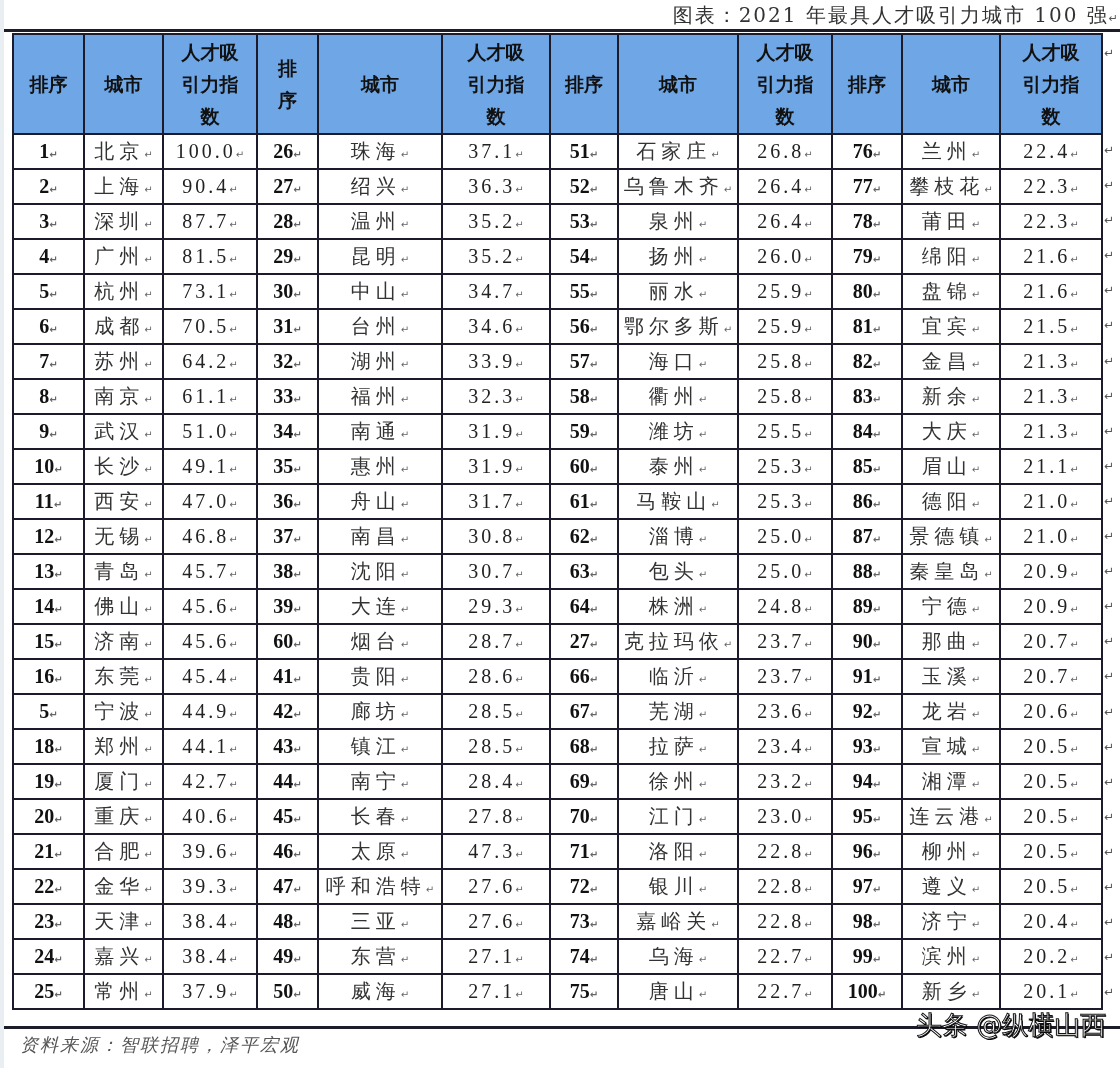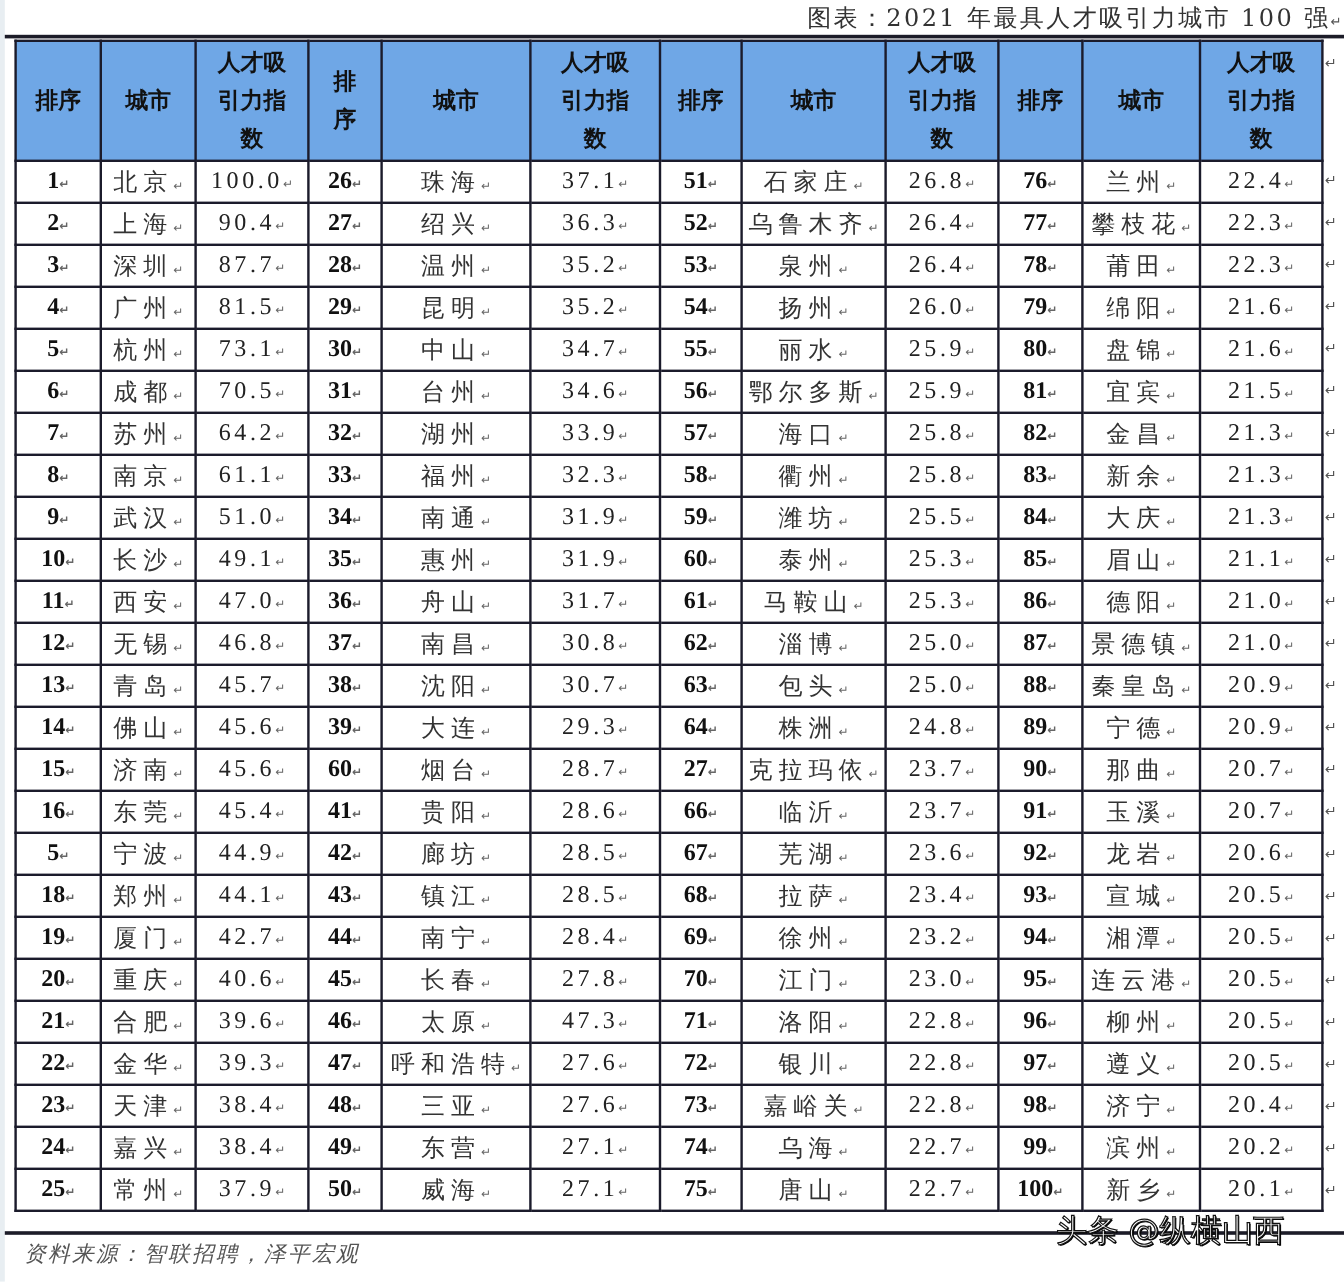--- a/index.html
+++ b/index.html
@@ -17,21 +17,21 @@
   table.rank td { height: 33px; font-size: 20px; }
   td.rk { font-family: "Liberation Serif", serif; font-weight: bold; font-size: 21px; color: #111; }
   td.ct { font-family: "DejaVu Sans", sans-serif; font-size: 19px; color: #333; letter-spacing: 5px; }
   td.vl { font-family: "Liberation Serif", serif; font-size: 22px; color: #222; letter-spacing: 3px; }
   .pm { font-family: "DejaVu Sans", sans-serif; font-size: 10px; color: #666; letter-spacing: 0; }
   .row-marks { position: absolute; left: 1104px; top: 33px; width: 14px; }
   .row-marks div { height: 35.1px; font-size: 12px; color: #555; font-family: "DejaVu Sans", sans-serif; line-height: 35px; }
   .bottom-rule { position: absolute; left: 4px; top: 1026px; width: 1116px; height: 3px; background: #1c1c28; }
   .source { position: absolute; left: 20px; top: 1033px; font-family: "DejaVu Sans", sans-serif;
             font-style: italic; font-size: 18px; color: #555; letter-spacing: 2px; }
-  .watermark { position: absolute; left: 880px; top: 1008px; font-family: "DejaVu Sans", sans-serif;
+  .watermark { position: absolute; left: 916px; top: 1008px; font-family: "DejaVu Sans", sans-serif;
                font-size: 26px; color: #ffffff; -webkit-text-stroke: 1px #111; text-shadow: 1px 1px 0 #000; }
 </style>
 </head>
 <body>
 
 <div class="left-strip"></div>
 
 <div class="title">
   <span>图表：2021 年最具人才吸引力城市 100 强</span><span class="mark">↵</span>
 </div>

